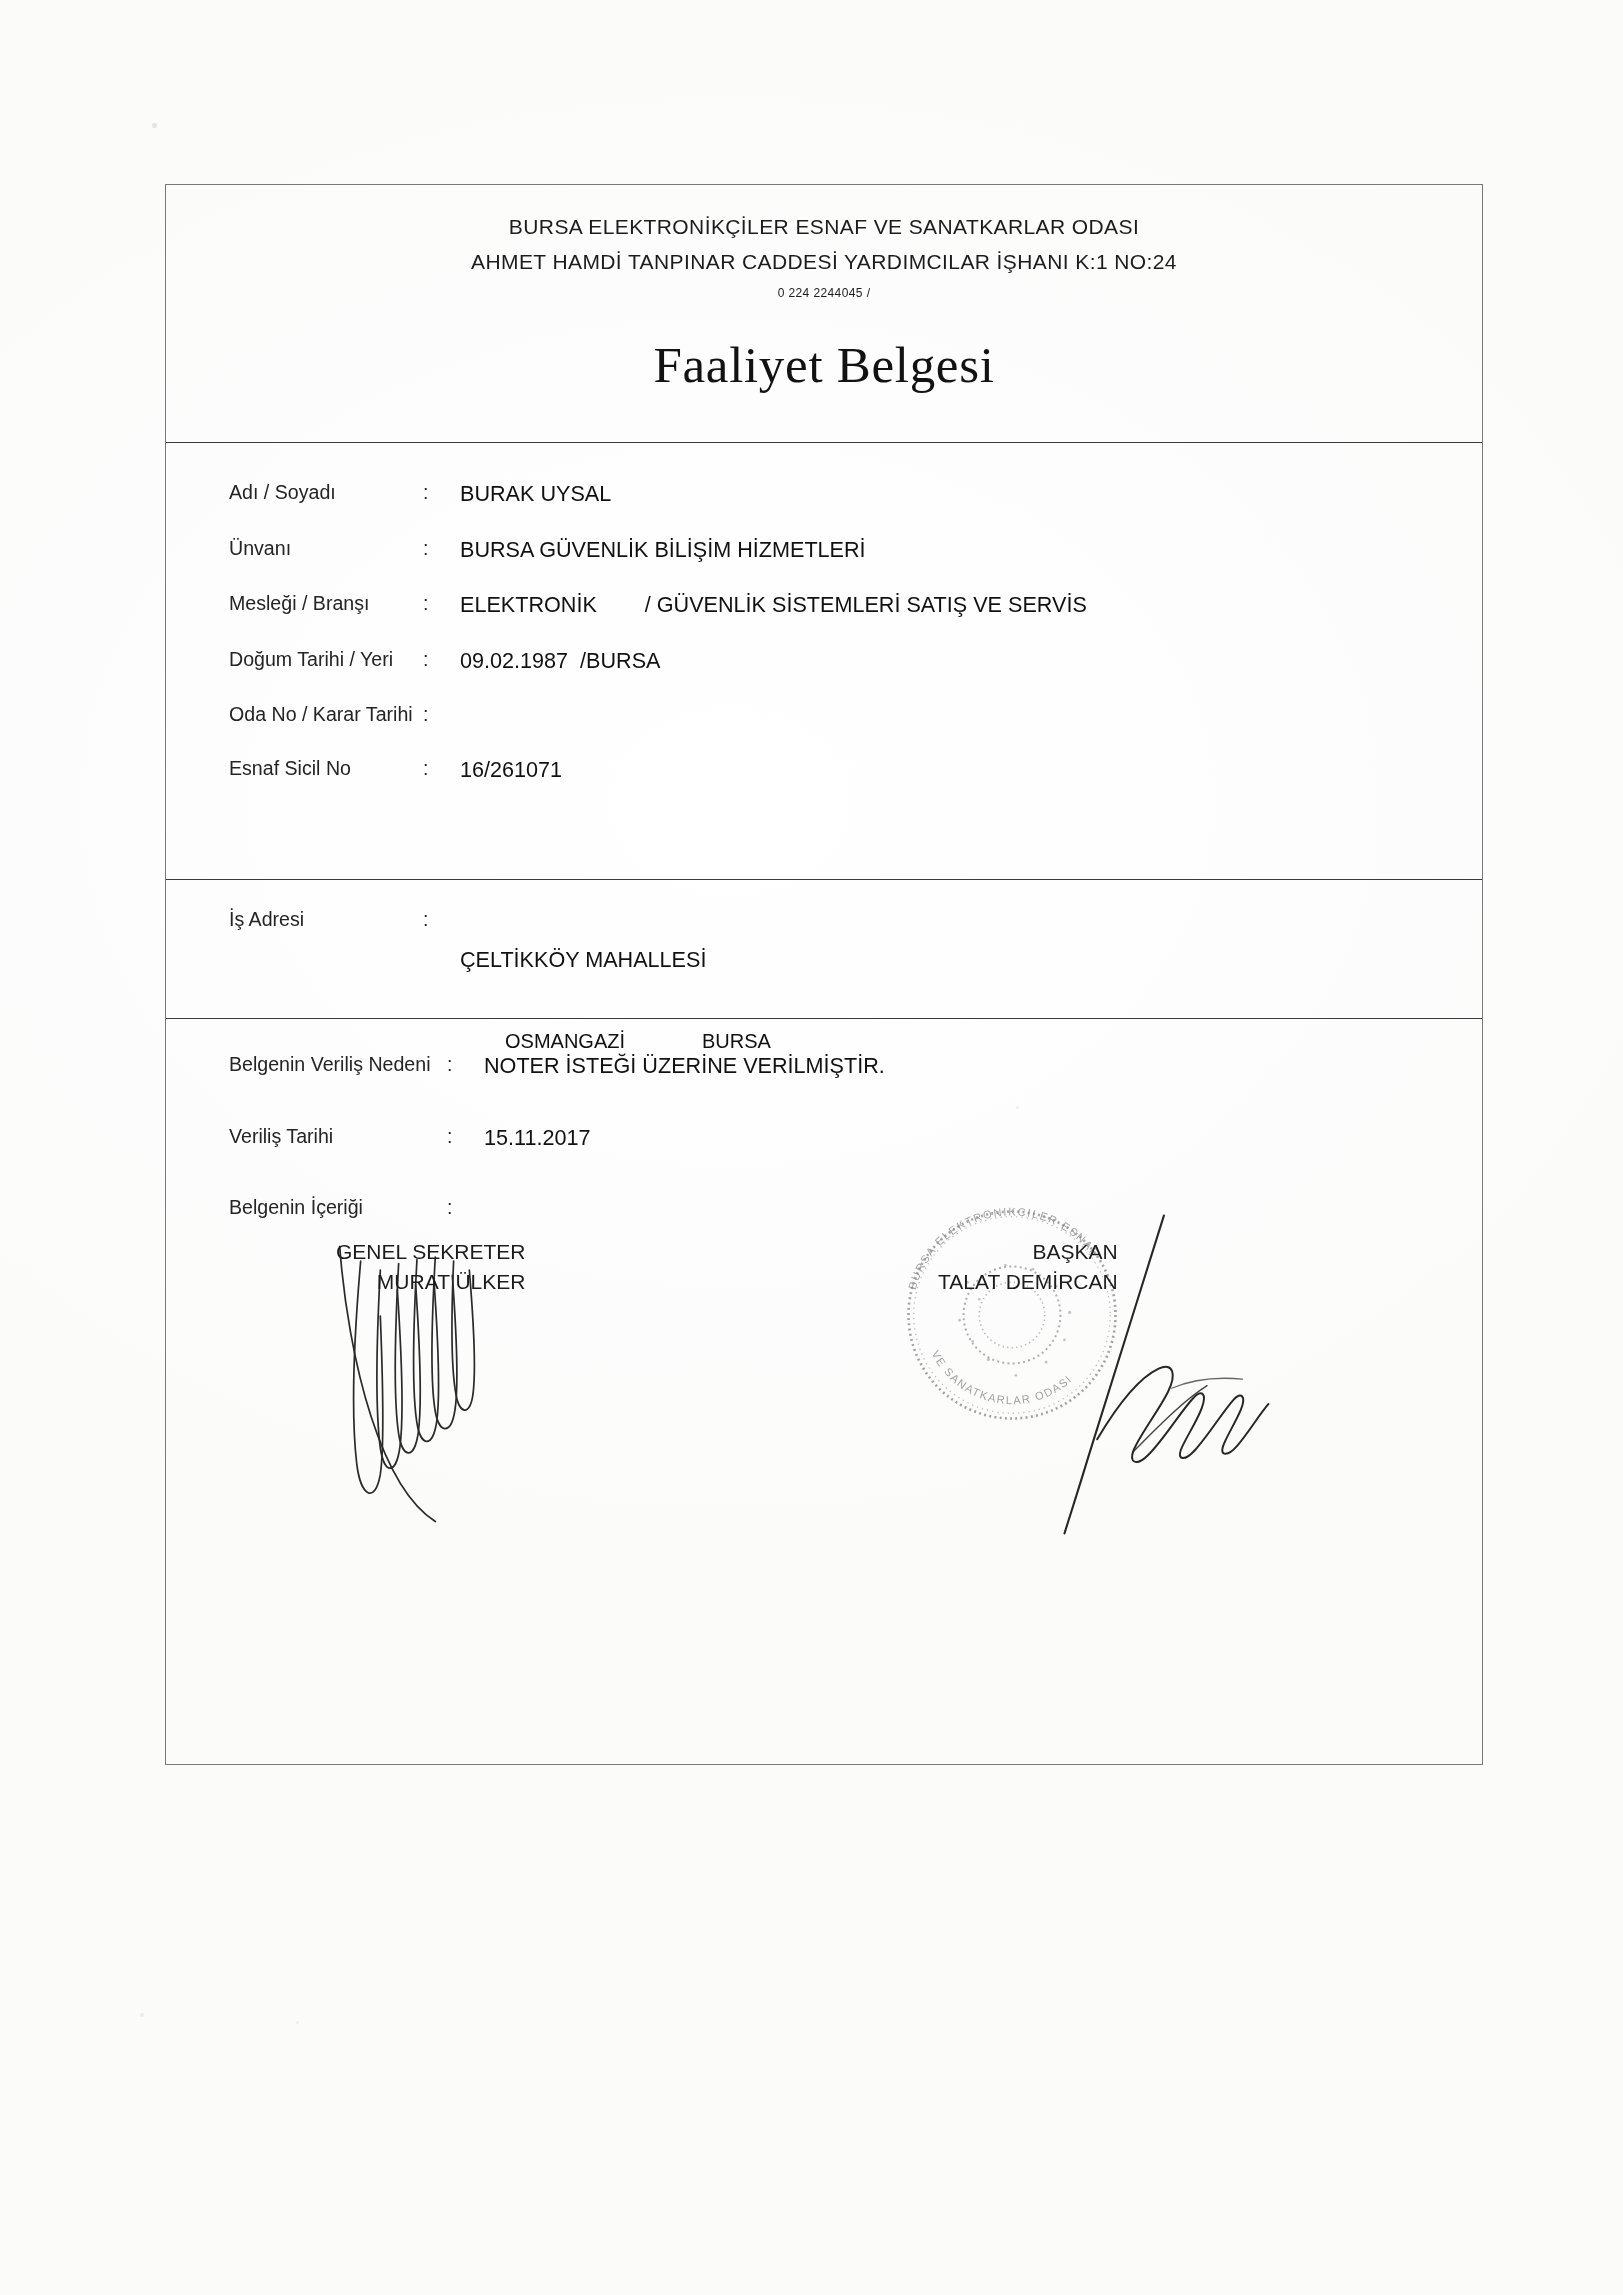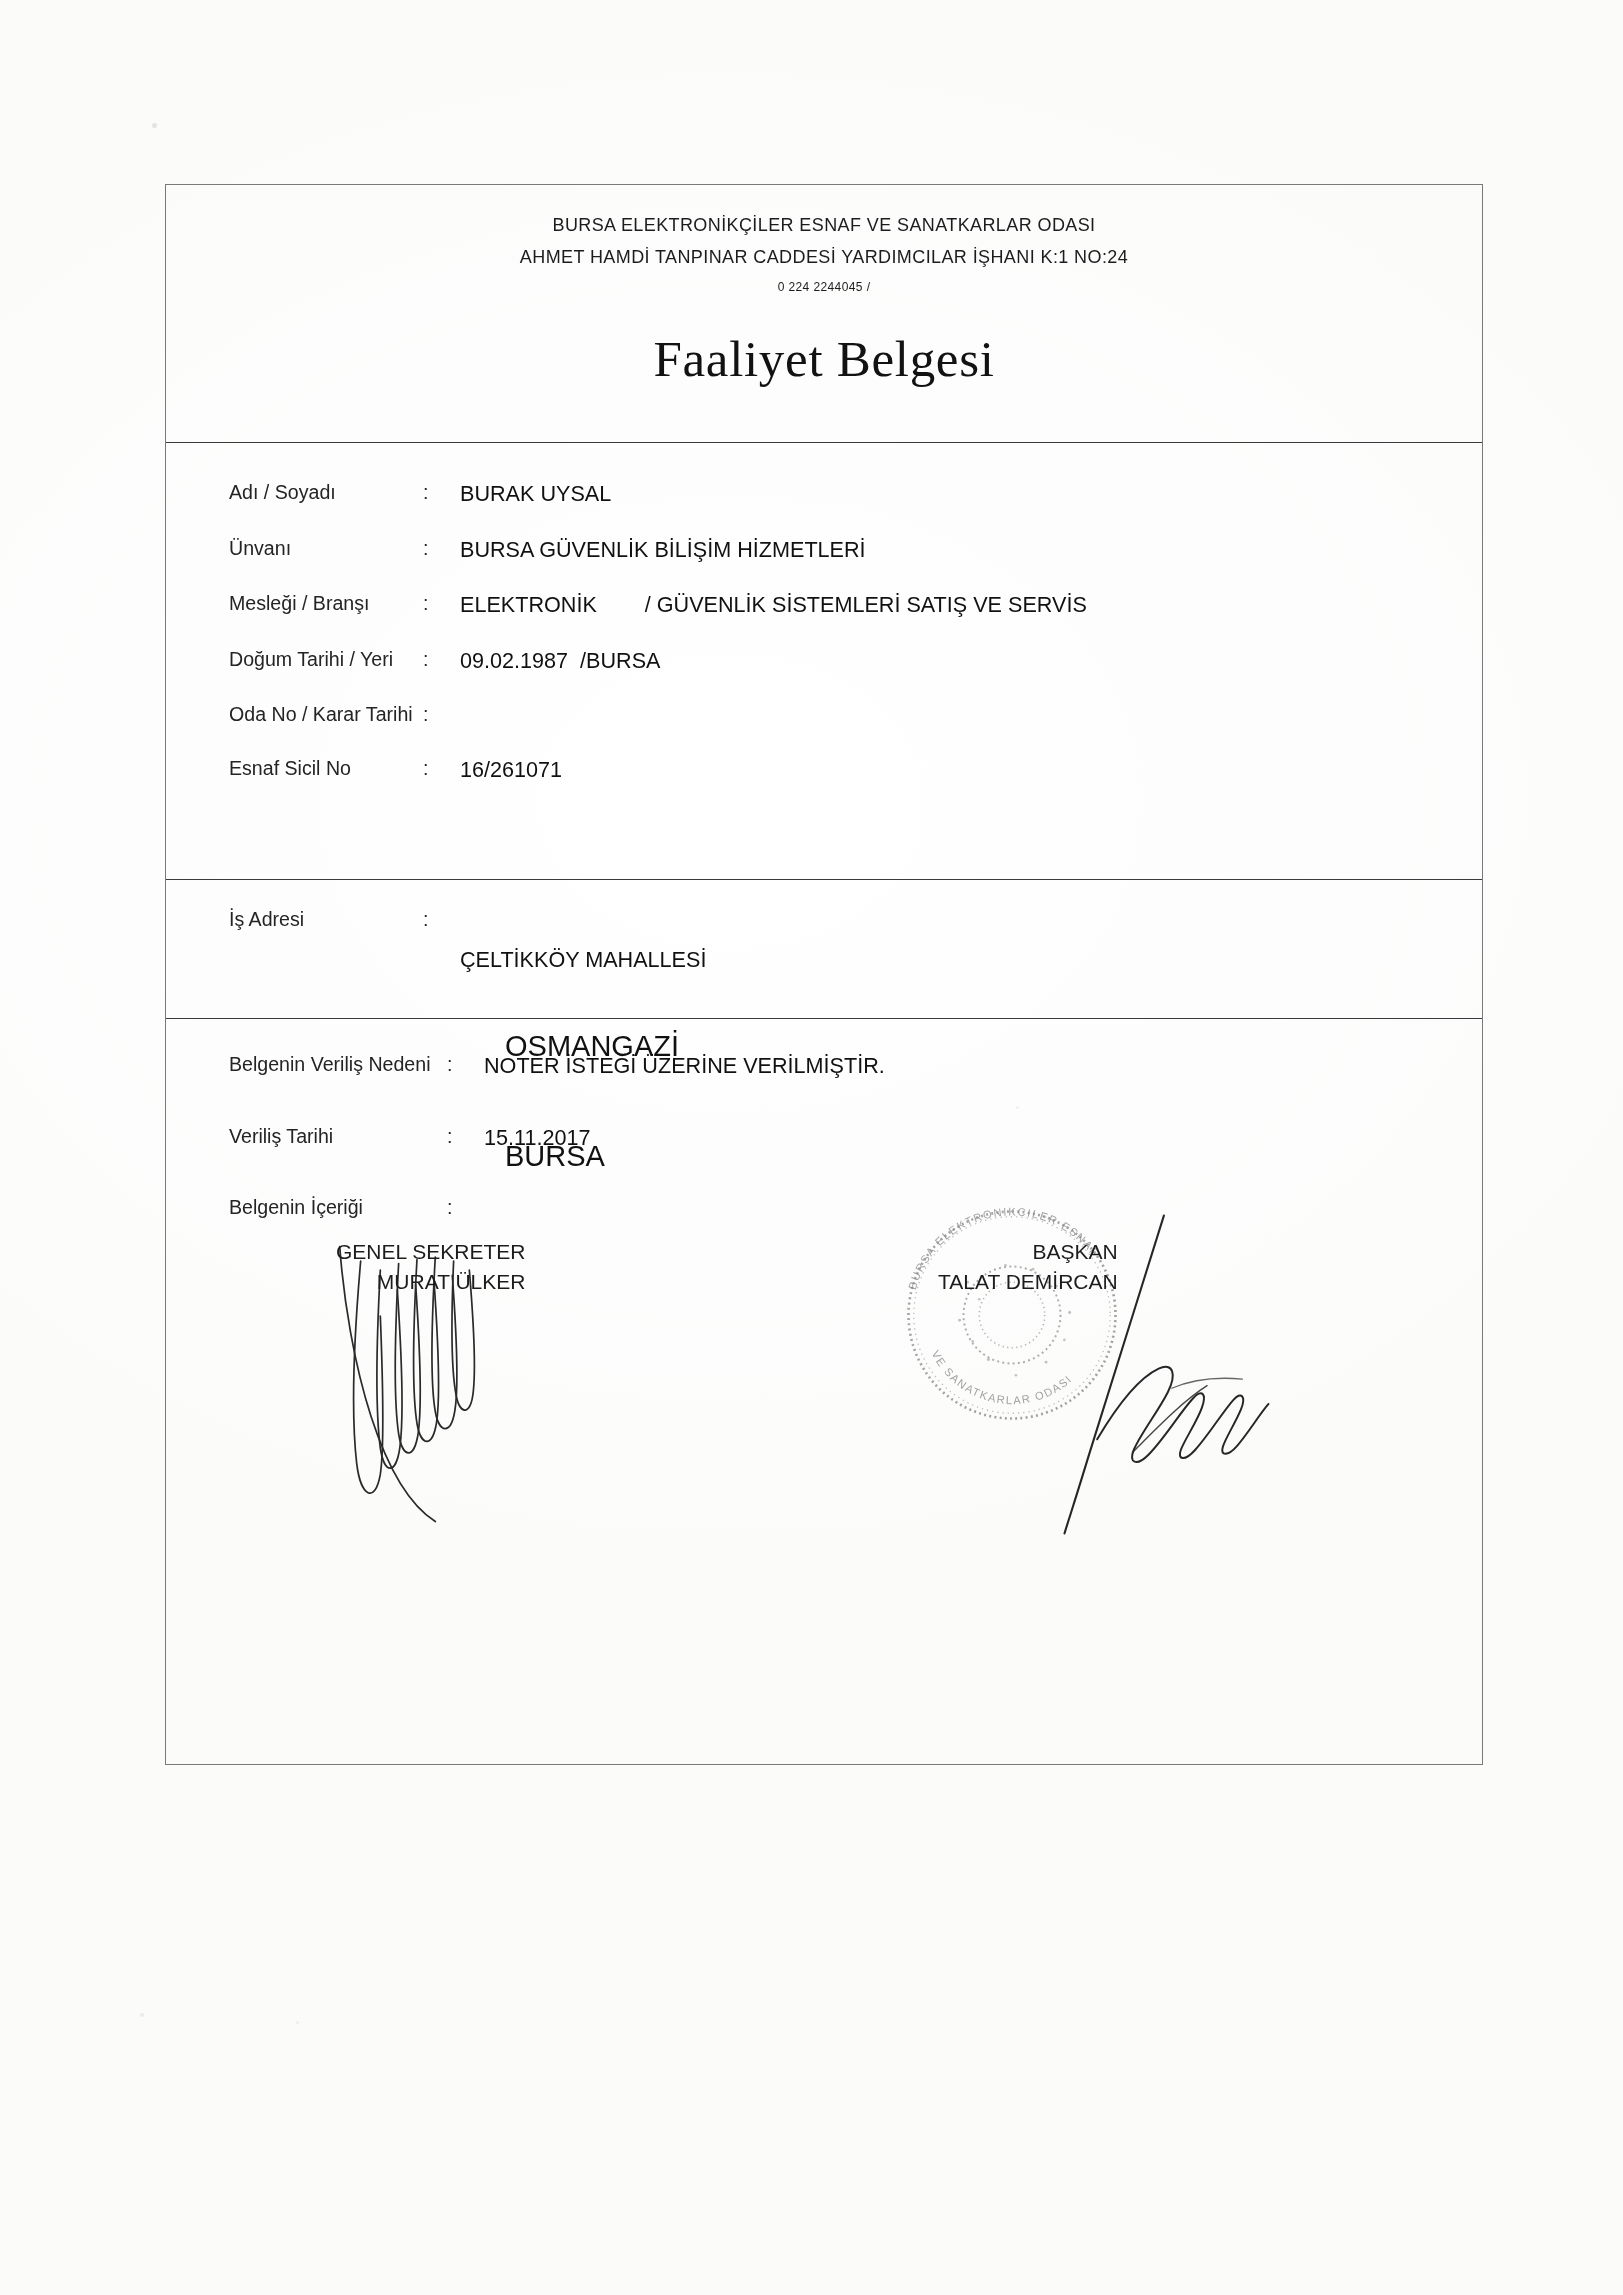--- a/index.html
+++ b/index.html
@@ -63,21 +63,21 @@
 
   
   .header {
     position: absolute;
     left: 0;
     top: 0;
     width: 100%;
     text-align: center;
   }
   .org-line {
-    font-size: 18px;
+    font-size: 21px;
     letter-spacing: 0.4px;
     line-height: 1.0;
     color: #1c1c1c;
     margin-top: 0;
   }
   .org-line.l1 { padding-top: 31px; }
   .org-line.l2 { padding-top: 14.4px; }
   .org-line.l3 { padding-top: 14.4px; font-size: 12px; }
 
   .doc-title {
@@ -132,23 +132,22 @@
   
   .address .row { margin-top: 31px; }
   .addr-lines { display: flex; flex-direction: column; }
   .addr-lines .aline { font-size: 21.6px; color:#111; }
   .addr-lines .aline + .aline { margin-top: 19.6px; }
   .addr-city-row {
     margin-top: 19.6px;
     display: flex;
     gap: 77px;
     padding-left: 339px;
-    font-size: 29px;
+    font-size: 20px;
     color: #111;
-    flex-direction: column;
   }
 
   
   .issuance .row { margin-top: 50px; }
   .issuance .row:first-child { margin-top: 37px; }
   .issuance .row .label { width: 281px; }
 
   
   .signatures {
     position: absolute;

